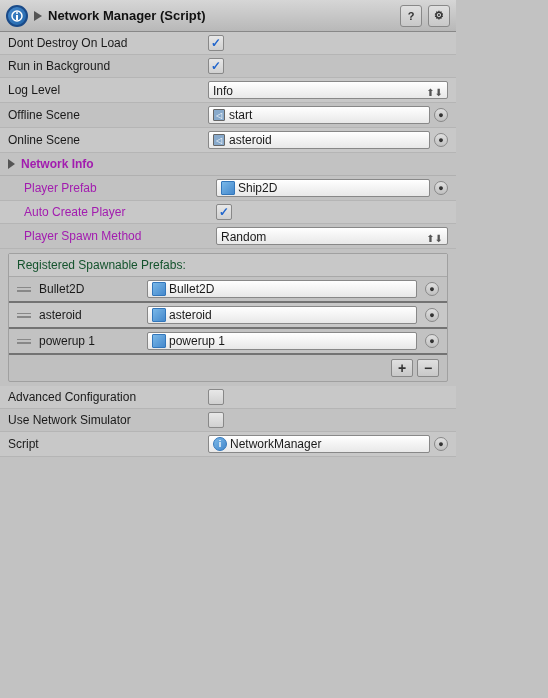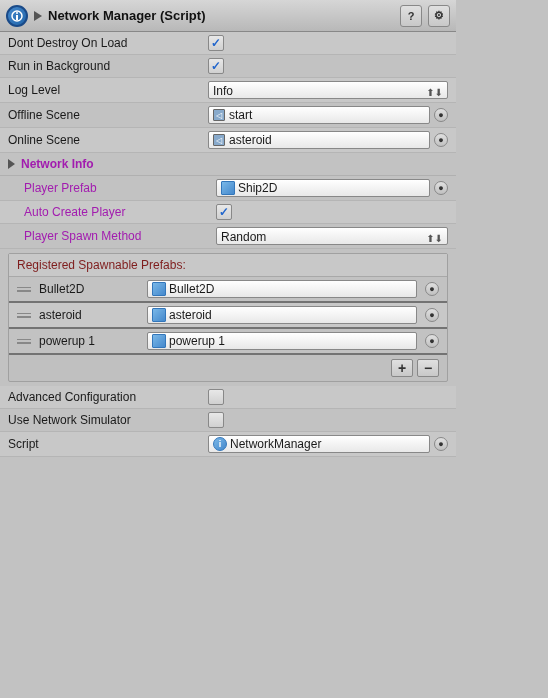--- a/index.html
+++ b/index.html
@@ -250,21 +250,21 @@
     .spawnable-section {
       background: #c0c0c0;
       border: 1px solid #a0a0a0;
       margin: 4px 8px;
       border-radius: 2px;
     }
     .spawnable-header {
       padding: 4px 8px;
       font-size: 12px;
       font-weight: normal;
-      color: #7f1d1d;
+      color: #14532d;
       background: #c8c8c8;
       border-bottom: 1px solid #a8a8a8;
     }
     .spawnable-row {
       display: flex;
       align-items: center;
       padding: 3px 8px;
       border-bottom: 2px solid #737373;
       gap: 8px;
       background: #c8c8c8;

